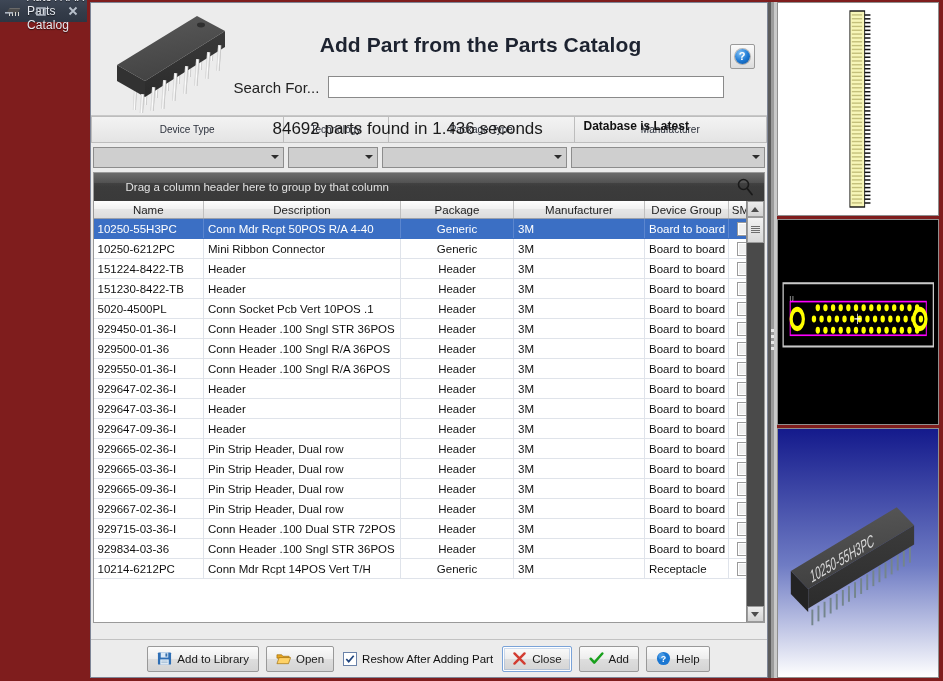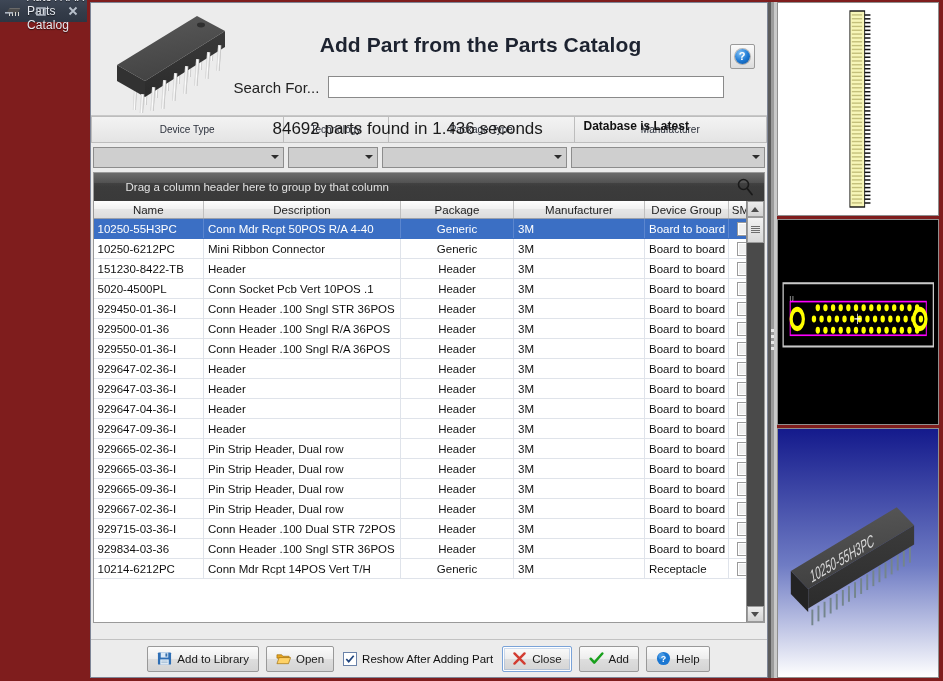--- a/index.html
+++ b/index.html
@@ -460,20 +460,28 @@
                   </tr>
                   <tr>
                     <td>10250-6212PC</td>
                     <td>Mini Ribbon Connector</td>
                     <td class="c-pkg">Generic</td>
                     <td>3M</td>
                     <td>Board to board</td>
                     <td style="text-align: center;"><span class="smt-box"></span></td>
                   </tr>
                   <tr>
+                    <td>151224-8422-TB</td>
+                    <td>Header</td>
+                    <td class="c-pkg">Header</td>
+                    <td>3M</td>
+                    <td>Board to board</td>
+                    <td style="text-align: center;"><span class="smt-box"></span></td>
+                  </tr>
+                  <tr>
                     <td>151230-8422-TB</td>
                     <td>Header</td>
                     <td class="c-pkg">Header</td>
                     <td>3M</td>
                     <td>Board to board</td>
                     <td style="text-align: center;"><span class="smt-box"></span></td>
                   </tr>
                   <tr>
                     <td>5020-4500PL</td>
                     <td>Conn Socket Pcb Vert 10POS .1</td>
@@ -509,28 +517,20 @@
                   <tr>
                     <td>929647-02-36-I</td>
                     <td>Header</td>
                     <td class="c-pkg">Header</td>
                     <td>3M</td>
                     <td>Board to board</td>
                     <td style="text-align: center;"><span class="smt-box"></span></td>
                   </tr>
                   <tr>
                     <td>929647-03-36-I</td>
-                    <td>Header</td>
-                    <td class="c-pkg">Header</td>
-                    <td>3M</td>
-                    <td>Board to board</td>
-                    <td style="text-align: center;"><span class="smt-box"></span></td>
-                  </tr>
-                  <tr>
-                    <td>929647-04-36-I</td>
                     <td>Header</td>
                     <td class="c-pkg">Header</td>
                     <td>3M</td>
                     <td>Board to board</td>
                     <td style="text-align: center;"><span class="smt-box"></span></td>
                   </tr>
                   <tr>
                     <td>929647-09-36-I</td>
                     <td>Header</td>
                     <td class="c-pkg">Header</td>

